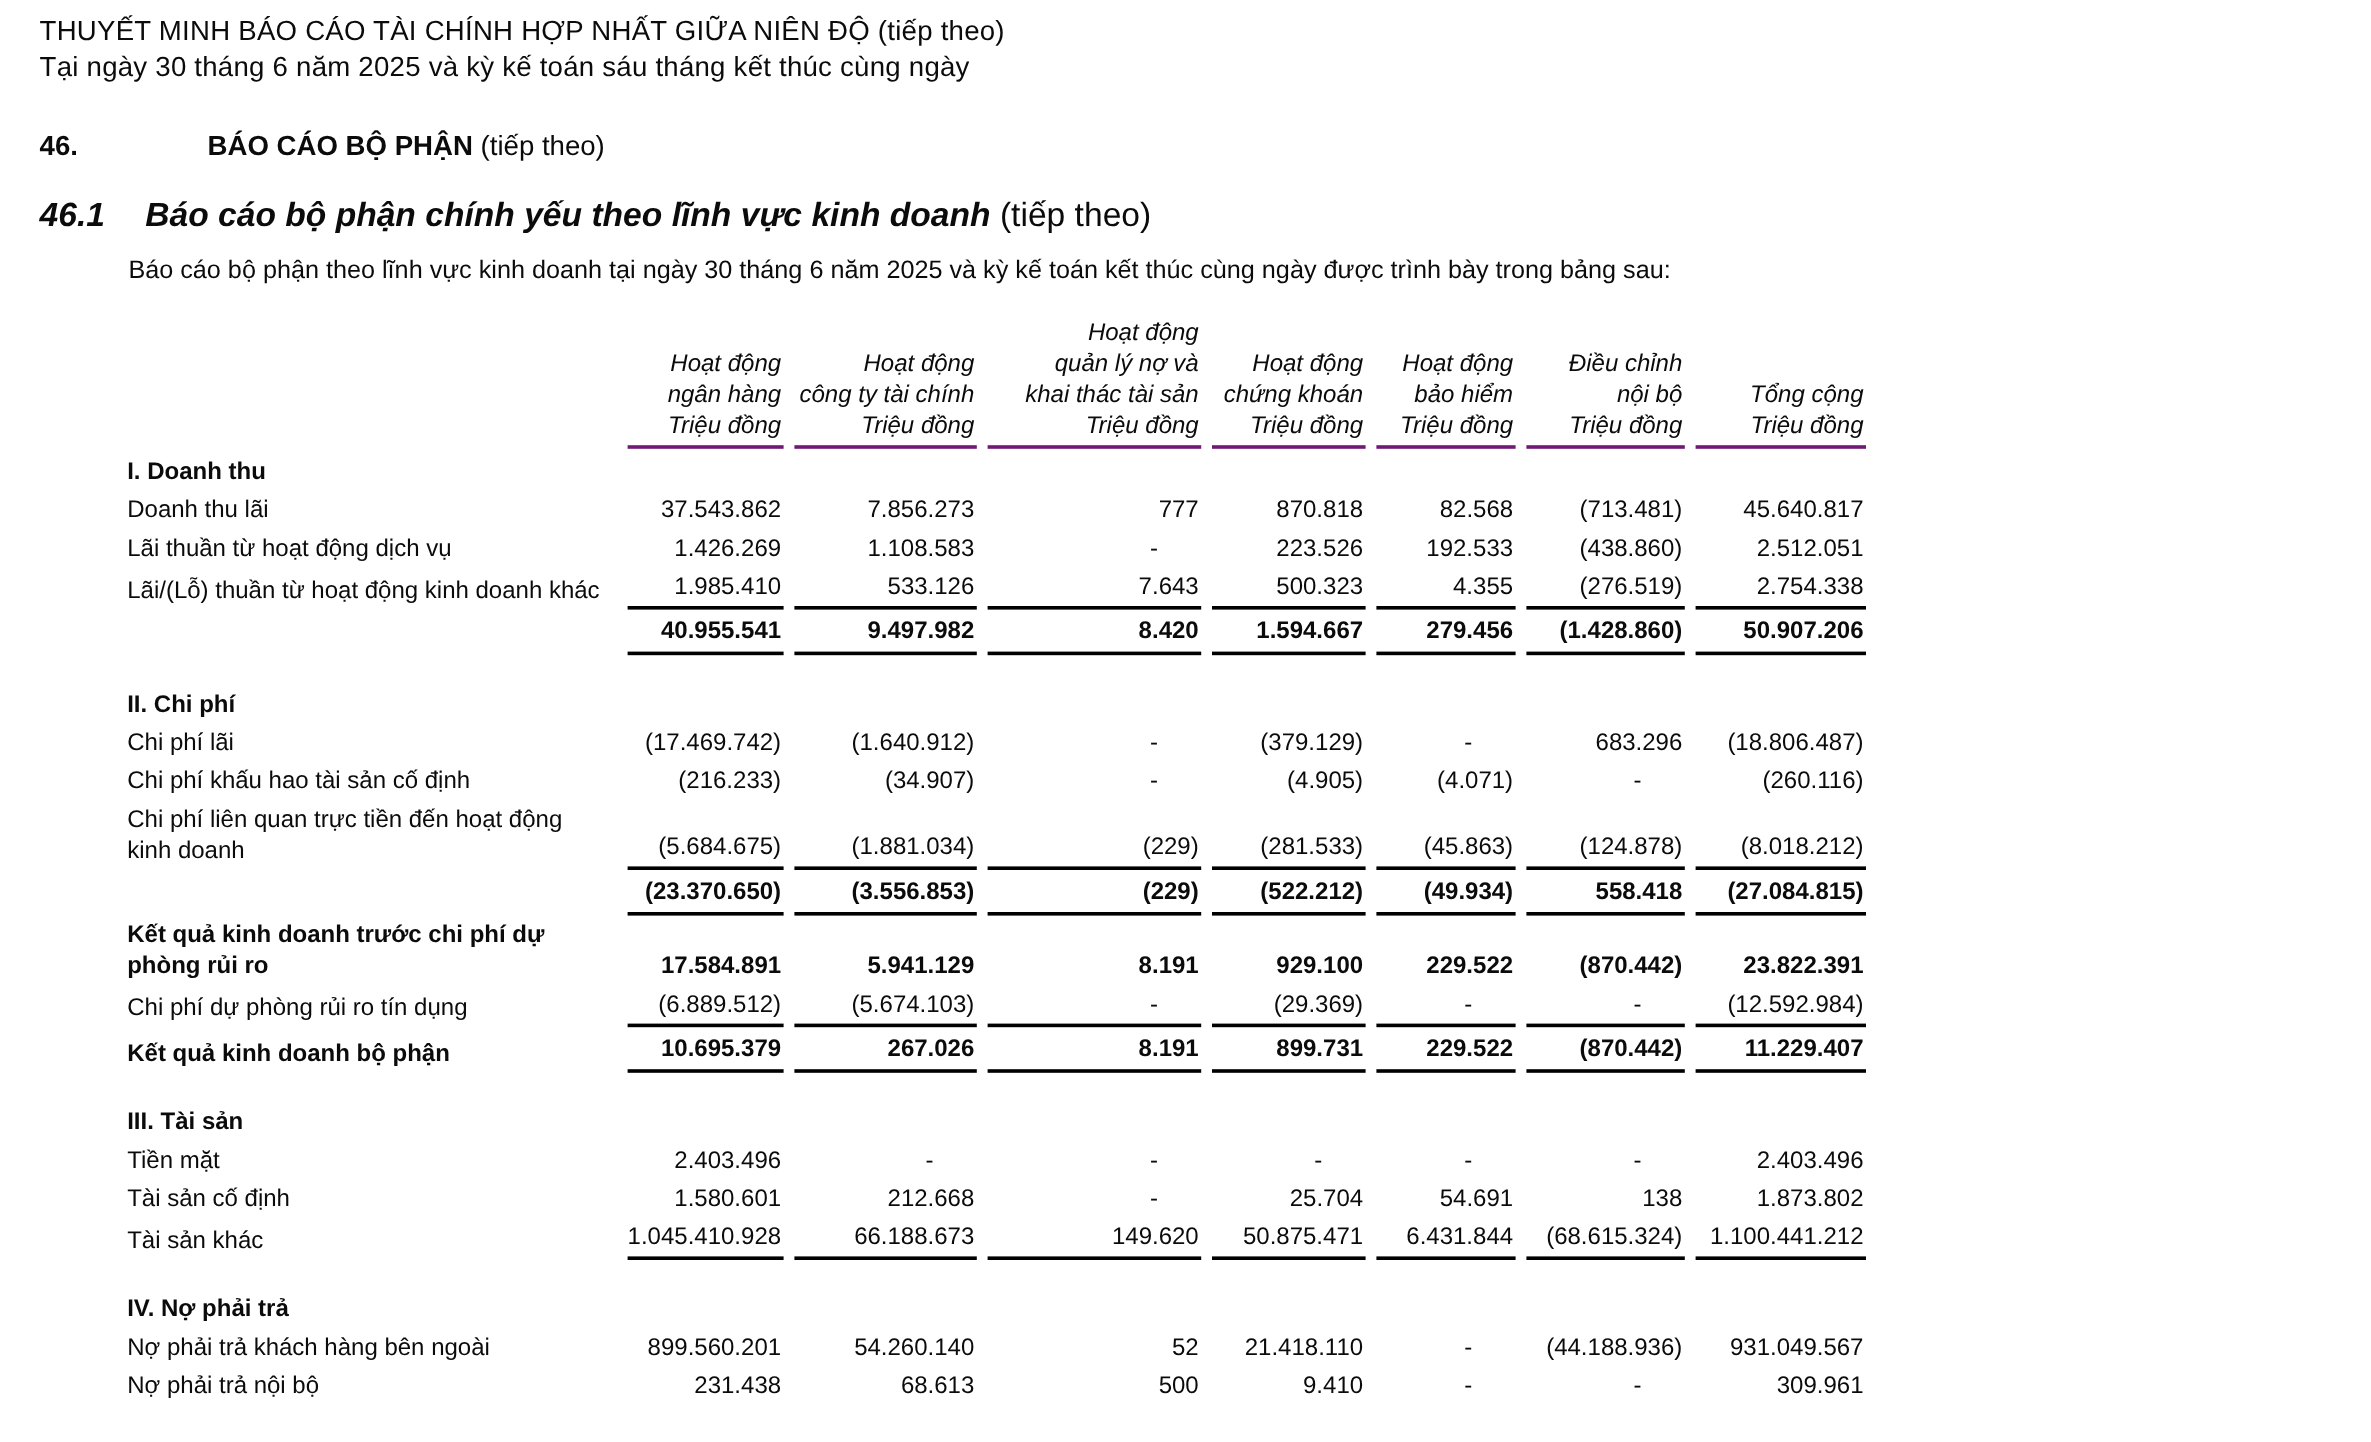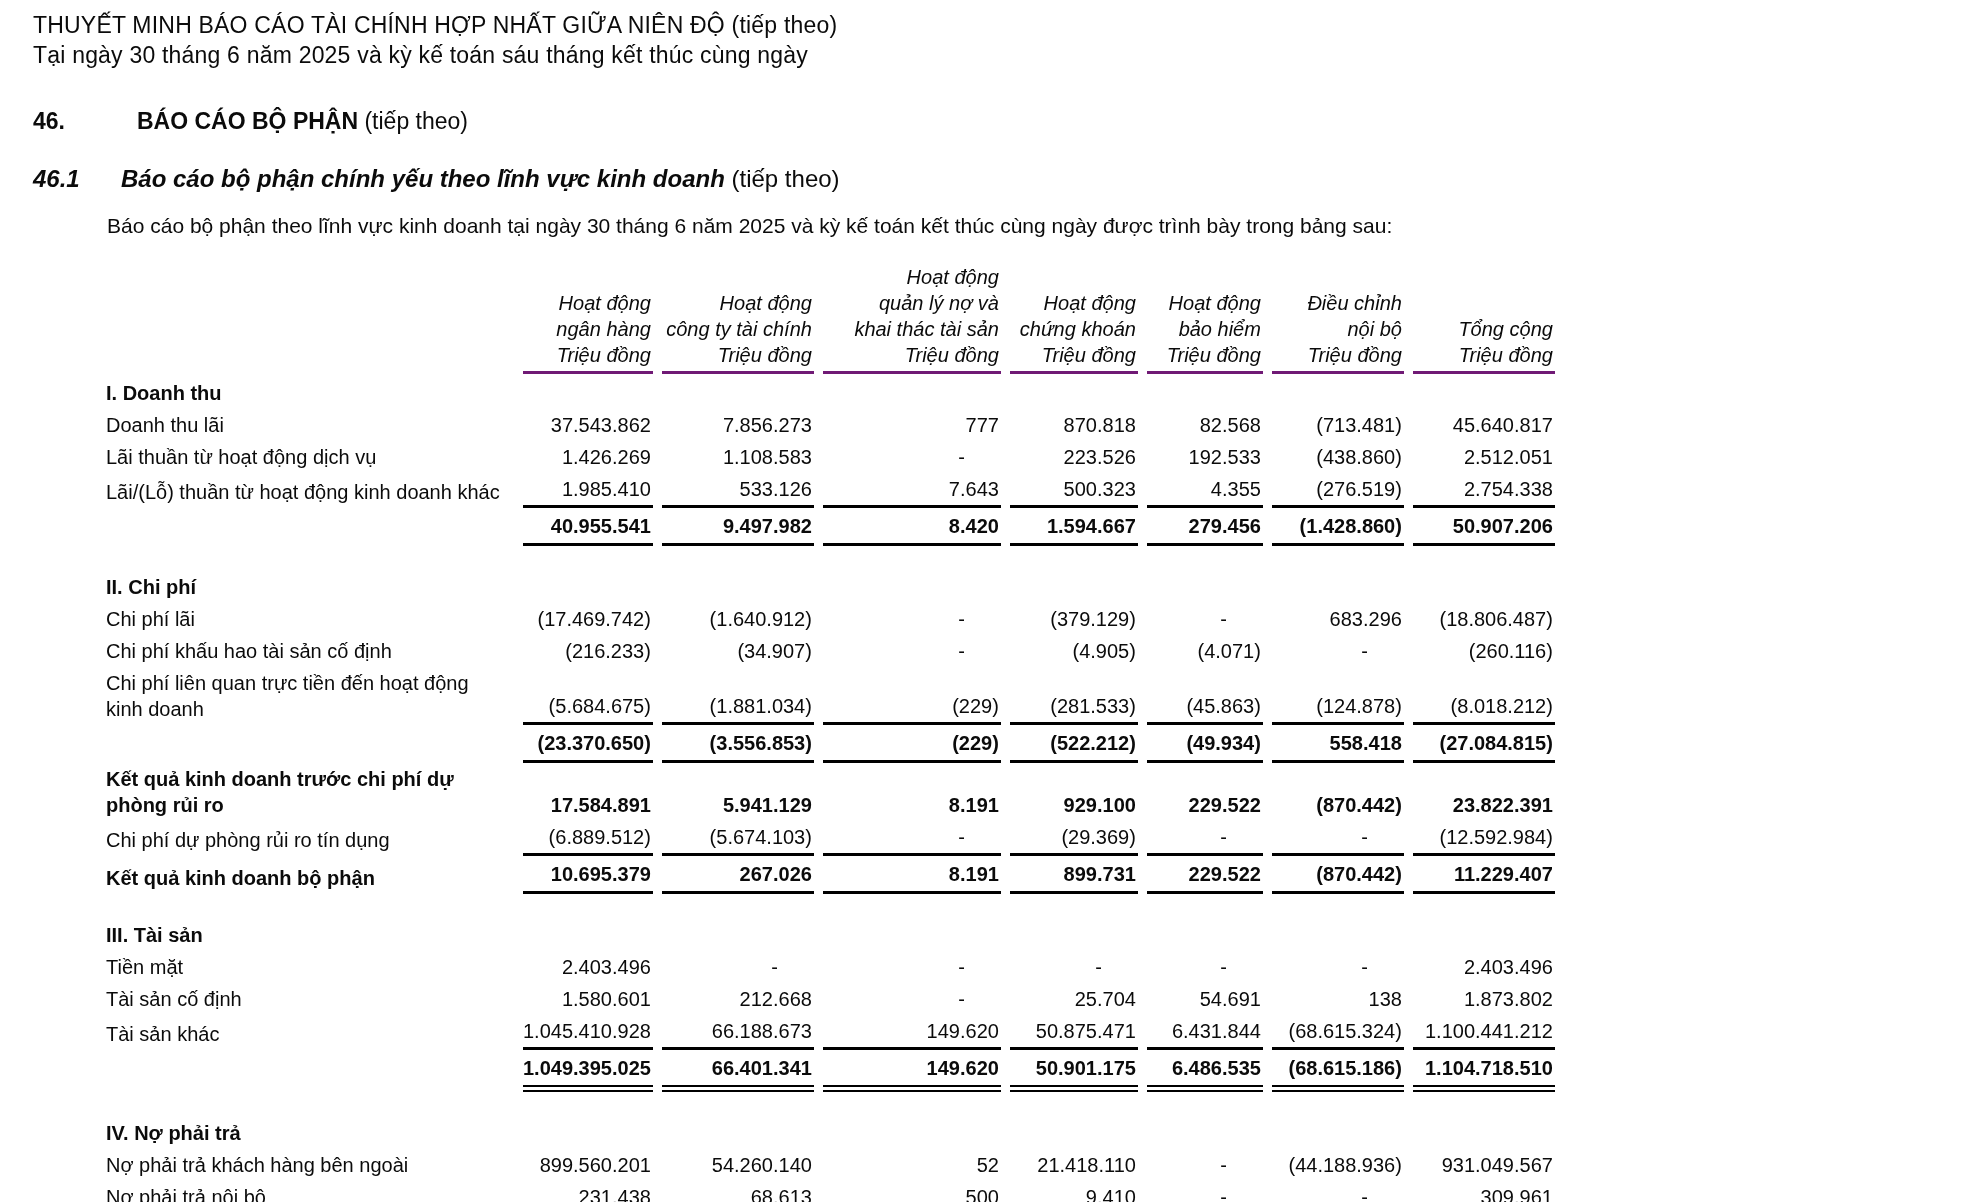--- a/index.html
+++ b/index.html
@@ -19,29 +19,30 @@
     line-height: 30px;
     font-weight: 500;
     letter-spacing: 0.2px;
   }
 
   .sec {
     display: flex;
     margin-top: 36px;
     font-size: 23px;
     line-height: 30px;
+    gap: 36px;
   }
   .sec-num { width: 104px; font-weight: 700; flex: 0 0 auto; }
   .sec-title { font-weight: 700; }
   .suffix { font-weight: 400; margin-top: 48px; }
 
   .subsec {
     display: flex;
     margin-top: 28px;
-    font-size: 24px;
+    font-size: 28px;
     line-height: 30px;
   }
   .subsec-num { width: 88px; font-weight: 700; font-style: italic; flex: 0 0 auto; }
   .subsec-title { font-weight: 700; font-style: italic; }
   .subsec .suffix { font-weight: 400; font-style: normal; }
 
   .intro {
     margin: 18px 0 0 74px;
     font-size: 21px;
     line-height: 28px;
@@ -331,30 +332,20 @@
         <tr class="data-underline">
           <td class="lbl">Tài sản khác</td>
           <td class="num">1.045.410.928</td>
           <td class="num">66.188.673</td>
           <td class="num">149.620</td>
           <td class="num">50.875.471</td>
           <td class="num">6.431.844</td>
           <td class="num">(68.615.324)</td>
           <td class="num">1.100.441.212</td>
         </tr>
-        <tr class="subtotal-double">
-          <td class="lbl"></td>
-          <td class="num">1.049.395.025</td>
-          <td class="num">66.401.341</td>
-          <td class="num">149.620</td>
-          <td class="num">50.901.175</td>
-          <td class="num">6.486.535</td>
-          <td class="num">(68.615.186)</td>
-          <td class="num">1.104.718.510</td>
-        </tr>
         <tr class="spacer">
           <td colspan="8"></td>
         </tr>
         <tr class="section">
           <td class="lbl">IV. Nợ phải trả</td>
           <td class="num"></td>
           <td class="num"></td>
           <td class="num"></td>
           <td class="num"></td>
           <td class="num"></td>

